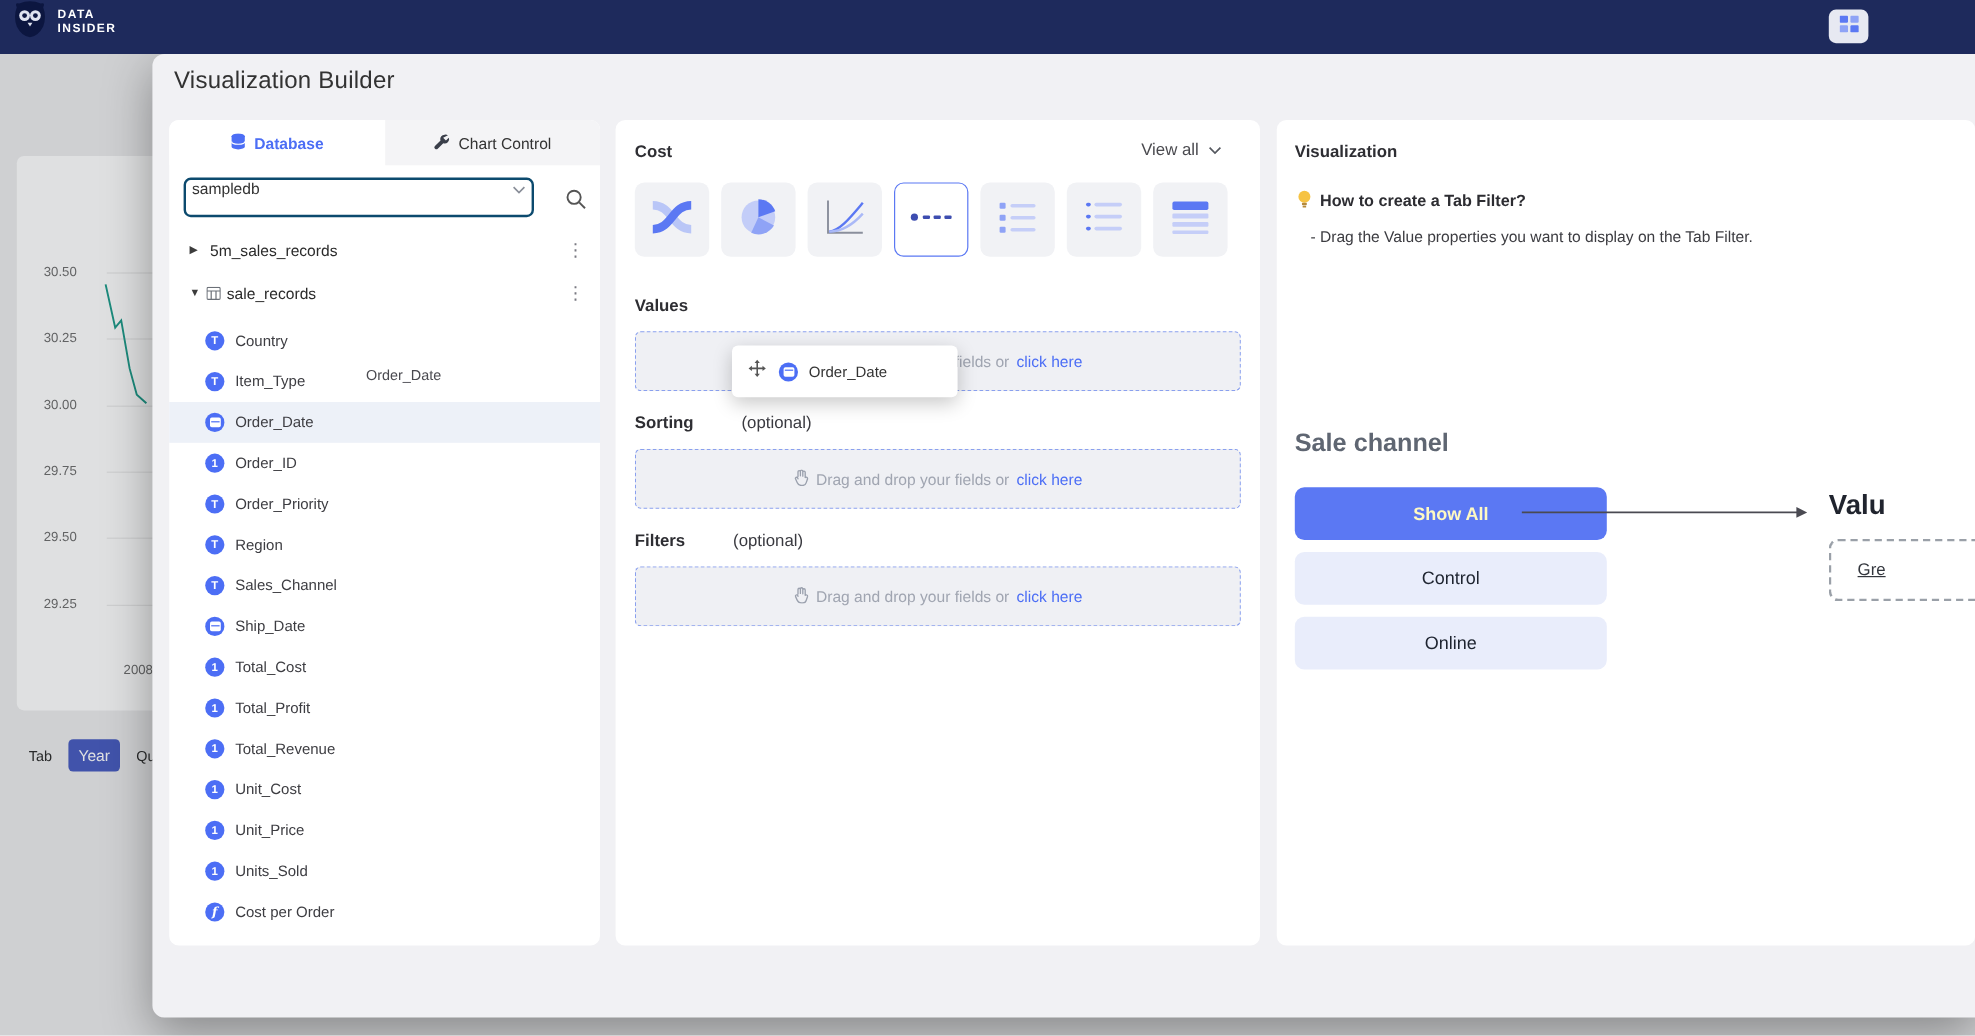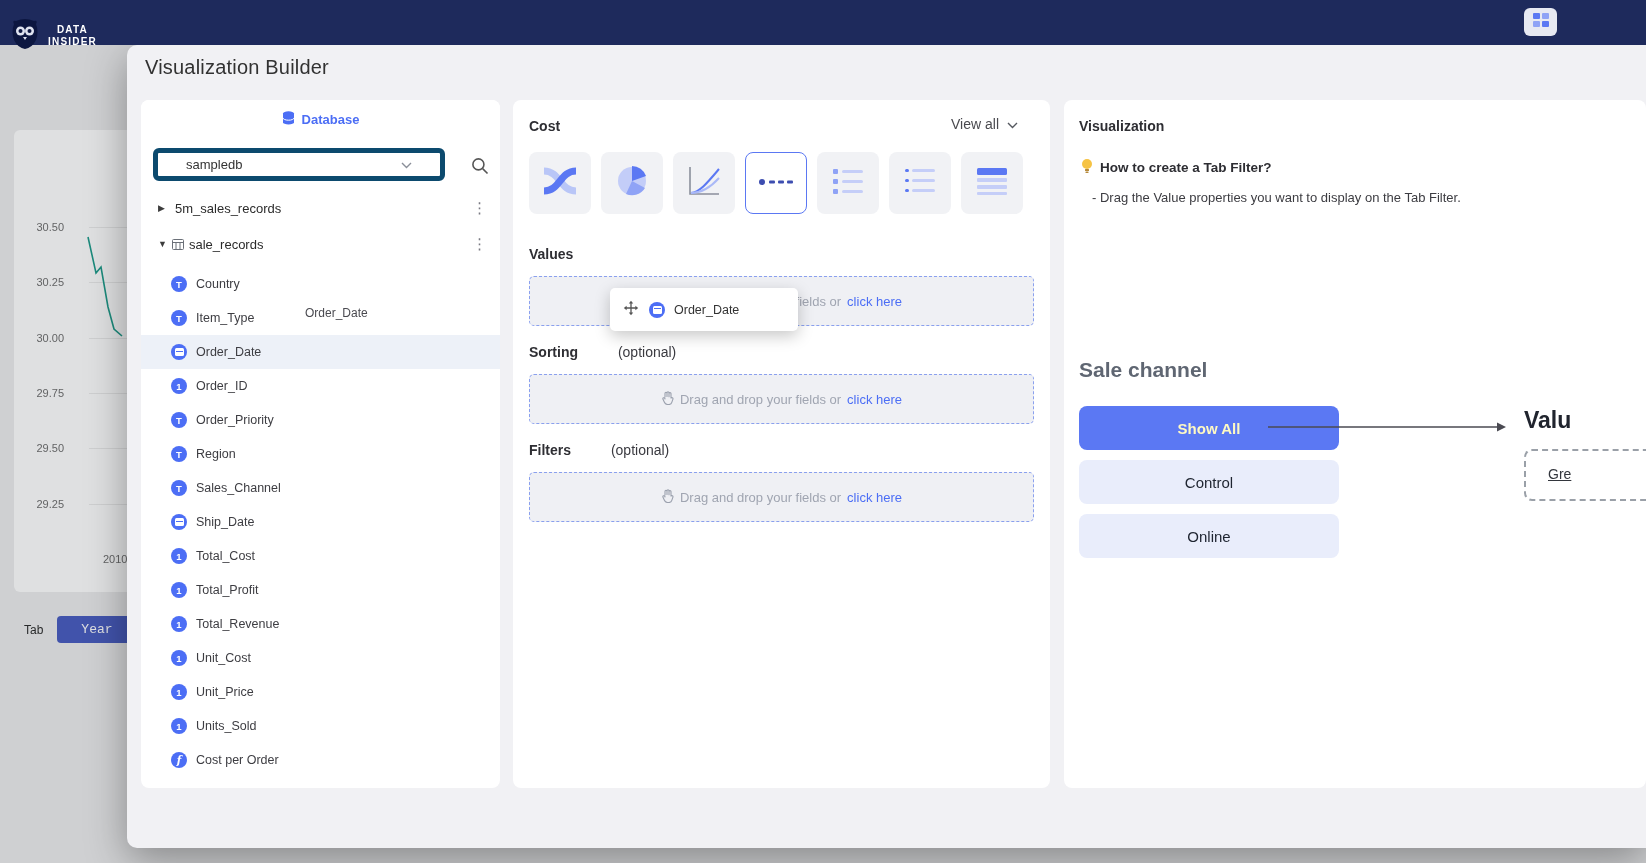--- a/index.html
+++ b/index.html
@@ -1,51 +1,51 @@
 <!DOCTYPE html>
 <html><head>
 <meta charset="utf-8">
 <style>
   * { margin:0; padding:0; box-sizing:border-box; }
   html,body { width:1646px; height:863px; overflow:hidden; }
   body { position:relative; background:#ededee; font-family:"Liberation Sans", sans-serif; color:#333; }
 
   
   .topbar { position:absolute; top:0; left:0; width:1646px; height:45px; background:#1e2a5c; z-index:50; }
-  .brand { position:absolute; left:10px; top:18px; display:flex; align-items:center; gap:8px;text-align:center; }
+  .brand { position:absolute; left:10px; top:0; display:flex; align-items:center; gap:8px; }
   .brand-text { color:#fff; font-size:10px; font-weight:bold; letter-spacing:1.2px; line-height:12px; }
   .top-right-btn { position:absolute; left:1524px; top:8px; width:33px; height:28px; background:#e7e9f2; border-radius:6px; display:flex; align-items:center; justify-content:center; cursor:pointer; }
 
   
   .page { position:absolute; inset:45px 0 0 0; z-index:1; }
   .back-btn { position:absolute; left:12px; top:84px; width:24px; height:24px; }
   .page-title { position:absolute; left:44px; top:84px; font-size:21px; font-weight:600; color:#2b2b2b; white-space:nowrap; }
   .chart-card { position:absolute; left:14px; top:85px; width:480px; height:462px; background:#fff; border-radius:6px; }
   .ytick { position:absolute; font-size:11px; color:#707070; width:40px; text-align:right; }
   .gridline { position:absolute; left:75px; width:60px; height:1px; background:#ececec; }
   .xtick { position:absolute; left:89px; top:423px; font-size:11px; color:#707070; }
   .spark { position:absolute; left:66px; top:100px; }
   .filter-row { position:absolute; left:24px; top:571px; display:flex; align-items:center; gap:14px; }
   .ftab { font-size:12px; color:#2e2e2e; }
-  .ftab.chip { background:#4a5ec2; color:#fff; font-size:13px; border-radius:4px; padding:6px 24px;font-family:Liberation Mono, monospace; }
+  .ftab.chip { background:#4a5ec2; color:#fff; font-size:13px; border-radius:4px; padding:6px 8px; }
   .dim { position:absolute; inset:45px 0 0 0; background:rgba(10,12,25,0.13); z-index:10; }
 
   
   .modal { position:absolute; left:127px; top:45px; width:1519px; height:803px; background:#f1f1f4; border-radius:10px 0 0 10px; box-shadow:0 12px 40px rgba(0,0,0,0.35); z-index:30; }
   .modal-title { position:absolute; left:18px; top:11px; font-size:20px; font-weight:400; color:#323232; letter-spacing:0.2px; }
   .panel { position:absolute; top:55px; background:#fff; border-radius:8px; }
   .panel.left  { left:14px;  width:359px; height:688px; }
   .panel.center{ left:386px; width:537px; height:688px; }
   .panel.right { left:937px; width:582px; height:688px; }
 
   
   .tabs { position:absolute; top:0; left:0; width:100%; height:38px; display:flex; border-radius:8px 8px 0 0; overflow:hidden; }
   .tab { flex:1; display:flex; align-items:center; justify-content:center; gap:7px; font-size:13px; color:#333; background:#f4f4f6; cursor:pointer; }
   .tab.active { background:#fff; color:#4c6ef5; font-weight:600; }
-  .db-select { position:absolute; left:12px; top:48px; width:292px; height:33px; border:5px solid #0c4a6e; border-radius:6px; background:#fff; display:flex; align-items:center; padding:0 28px; font-size:13px; color:#333; cursor:pointer; }
+  .db-select { position:absolute; left:12px; top:48px; width:292px; height:33px; border:2px solid #0c4a6e; border-radius:6px; background:#fff; display:flex; align-items:flex-start; padding:0 5px; font-size:13px; color:#333; cursor:pointer; }
   .db-select .chev { margin-left:auto; }
   .search-btn { position:absolute; left:330px; top:57px; width:18px; height:18px; cursor:pointer; }
   .tree-row { position:absolute; left:0; width:100%; height:30px; display:flex; align-items:center; cursor:pointer; }
   .tree-row .arrow { width:10px; margin-left:17px; font-size:9px; color:#3c3c3c; }
   .tree-row .tlabel { margin-left:7px; font-size:13px; color:#2b2b2b; }
   .kebab { position:absolute; right:14px; top:50%; transform:translateY(-50%); font-size:15px; color:#7a7a82; cursor:pointer; width:14px; text-align:center; }
   .fields { position:absolute; top:167px; left:0; width:100%; }
   .field-row { position:relative; height:34px; display:flex; align-items:center; cursor:pointer; }
   .field-row.hl { background:#edf1f8; }
   .ficon { position:absolute; left:30px; width:16px; height:16px; border-radius:50%; background:#4c6ef5; color:#fff; font-size:9.5px; font-weight:bold; display:flex; align-items:center; justify-content:center; }
@@ -129,21 +129,21 @@
     <div class="gridline" style="top:208px"></div>
     <div class="gridline" style="top:263px"></div>
     <div class="gridline" style="top:318px"></div>
     <div class="gridline" style="top:374px"></div>
     <div class="ytick" style="left:10px; top:91px">30.50</div>
     <div class="ytick" style="left:10px; top:146px">30.25</div>
     <div class="ytick" style="left:10px; top:202px">30.00</div>
     <div class="ytick" style="left:10px; top:257px">29.75</div>
     <div class="ytick" style="left:10px; top:312px">29.50</div>
     <div class="ytick" style="left:10px; top:368px">29.25</div>
-    <div class="xtick">2010</div>
+    <div class="xtick">2008</div>
     <div class="spark">
       <svg width="56" height="110" viewBox="0 0 56 110">
         <path d="M8 7 L16 43 L21 37 L28 77 L34 99 L42 106" fill="none" stroke="#1f9d8b" stroke-width="1.6"></path>
       </svg>
     </div>
   </div>
 
   <div class="filter-row">
     <span class="ftab">Tab</span>
     <span class="ftab chip">Year</span>
@@ -160,20 +160,28 @@
     <div class="tabs">
       <div class="tab active">
         <span>
           <svg width="13" height="14" viewBox="0 0 13 14">
             <ellipse cx="6.5" cy="2.6" rx="5.5" ry="2.3" fill="#4c6ef5"></ellipse>
             <path d="M1 2.6 V11.2 A5.5 2.3 0 0 0 12 11.2 V2.6 Z" fill="#4c6ef5"></path>
             <path d="M1 6.9 A5.5 2.3 0 0 0 12 6.9" fill="none" stroke="#fff" stroke-width="1"></path>
           </svg>
         </span>
         <span>Database</span>
+      </div>
+      <div class="tab">
+        <span>
+          <svg width="14" height="14" viewBox="0 0 14 14">
+            <path d="M9.5 1.2 a3.6 3.6 0 0 0 -3.4 4.8 L1.5 10.6 a1.6 1.6 0 0 0 2.3 2.3 L8.4 8.3 a3.6 3.6 0 0 0 4.6 -4.6 L10.6 6.1 L8.3 3.8 L12.3 1.7 a3.6 3.6 0 0 0 -2.8 -0.5 Z" fill="#3a3f4a"></path>
+          </svg>
+        </span>
+        <span>Chart Control</span>
       </div>
     </div>
 
     <div class="db-select">
       <span>sampledb</span>
       <span class="chev">
         <svg width="11" height="7" viewBox="0 0 11 7">
             <path d="M1 1 L5.5 5.5 L10 1" fill="none" stroke="#8a8f99" stroke-width="1.4"></path>
           </svg>
       </span>

